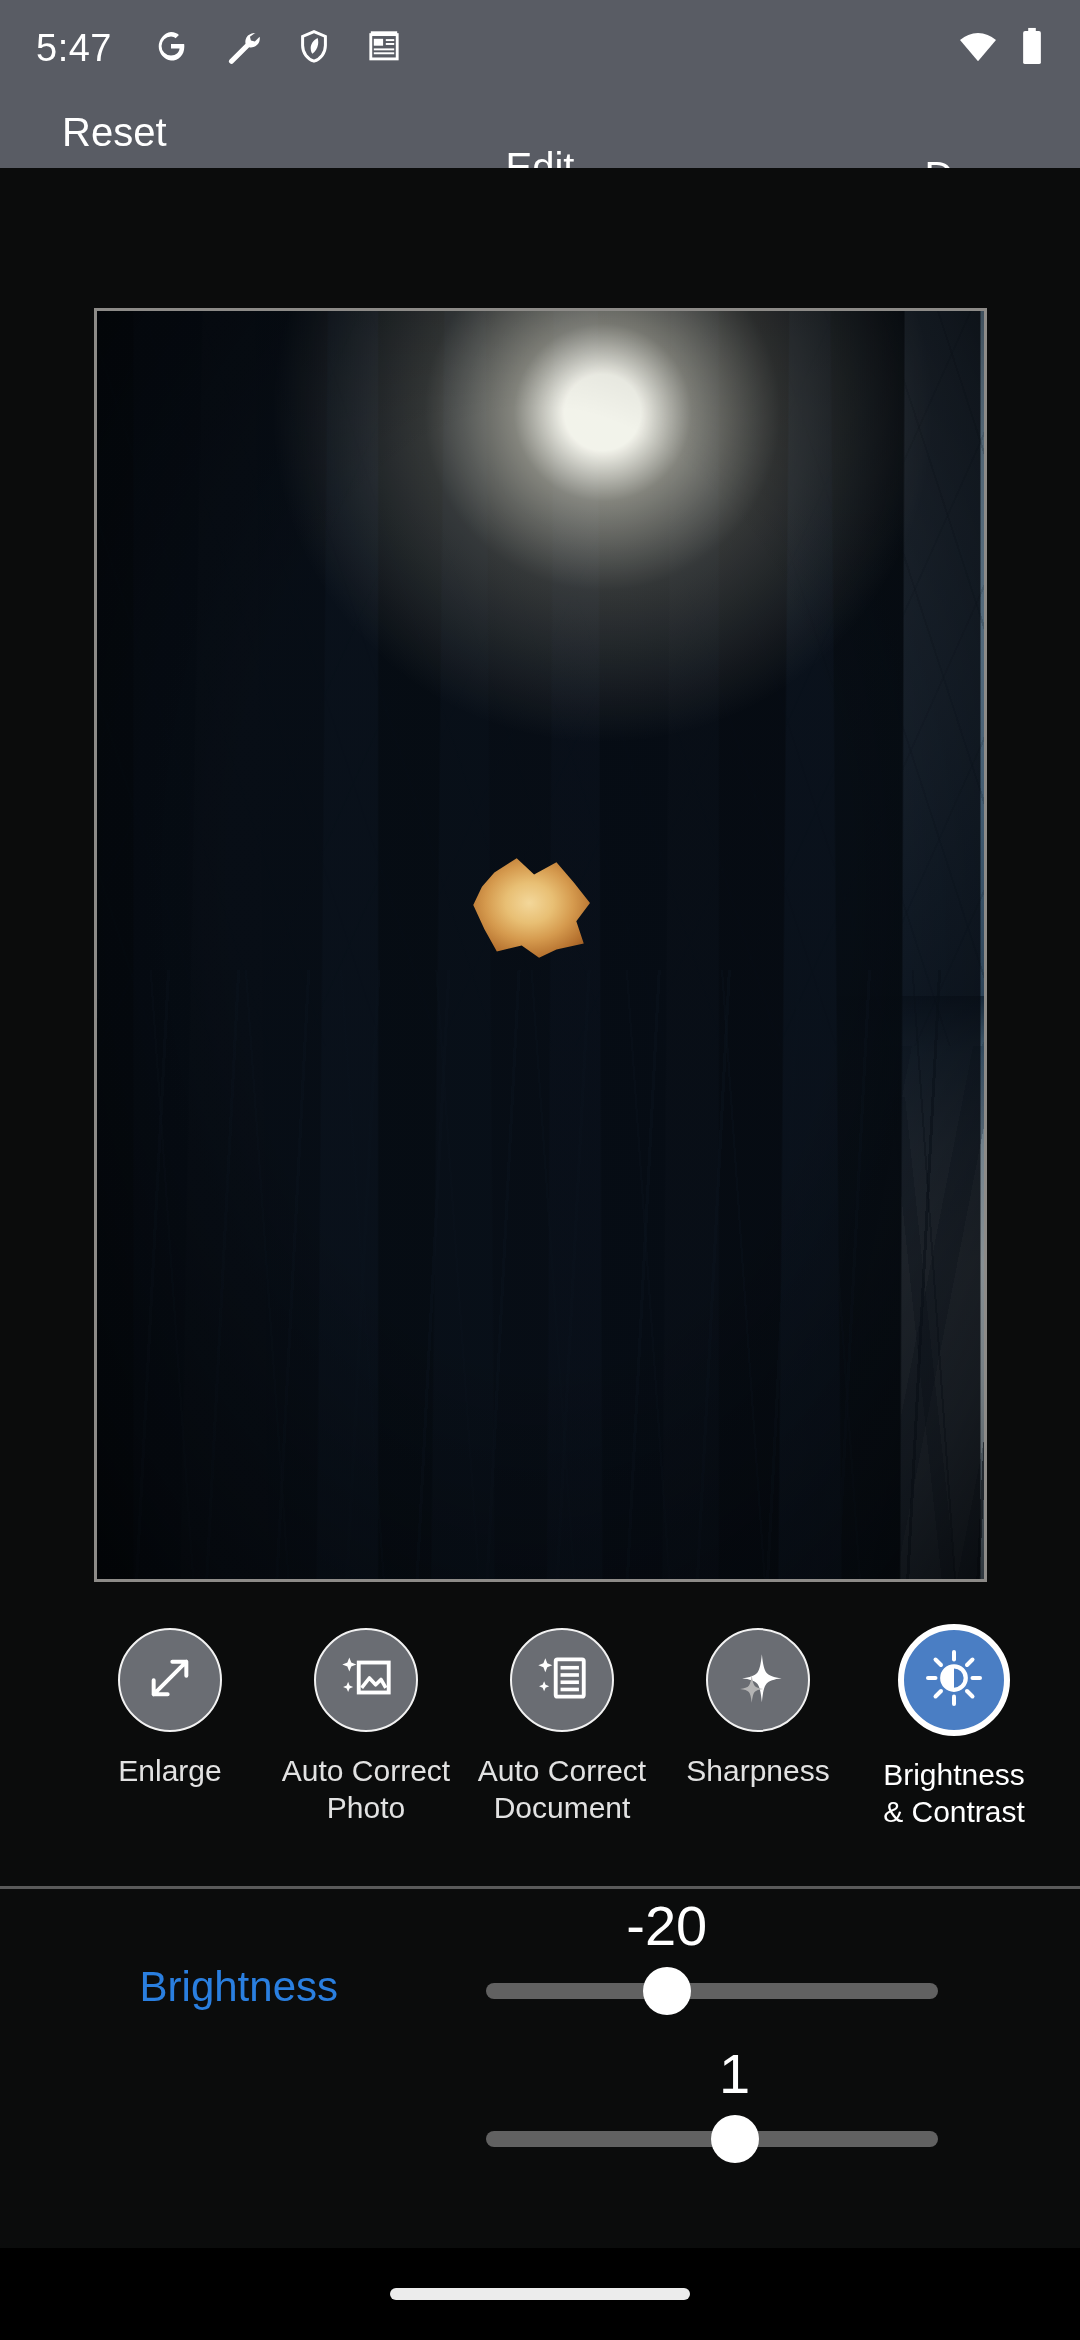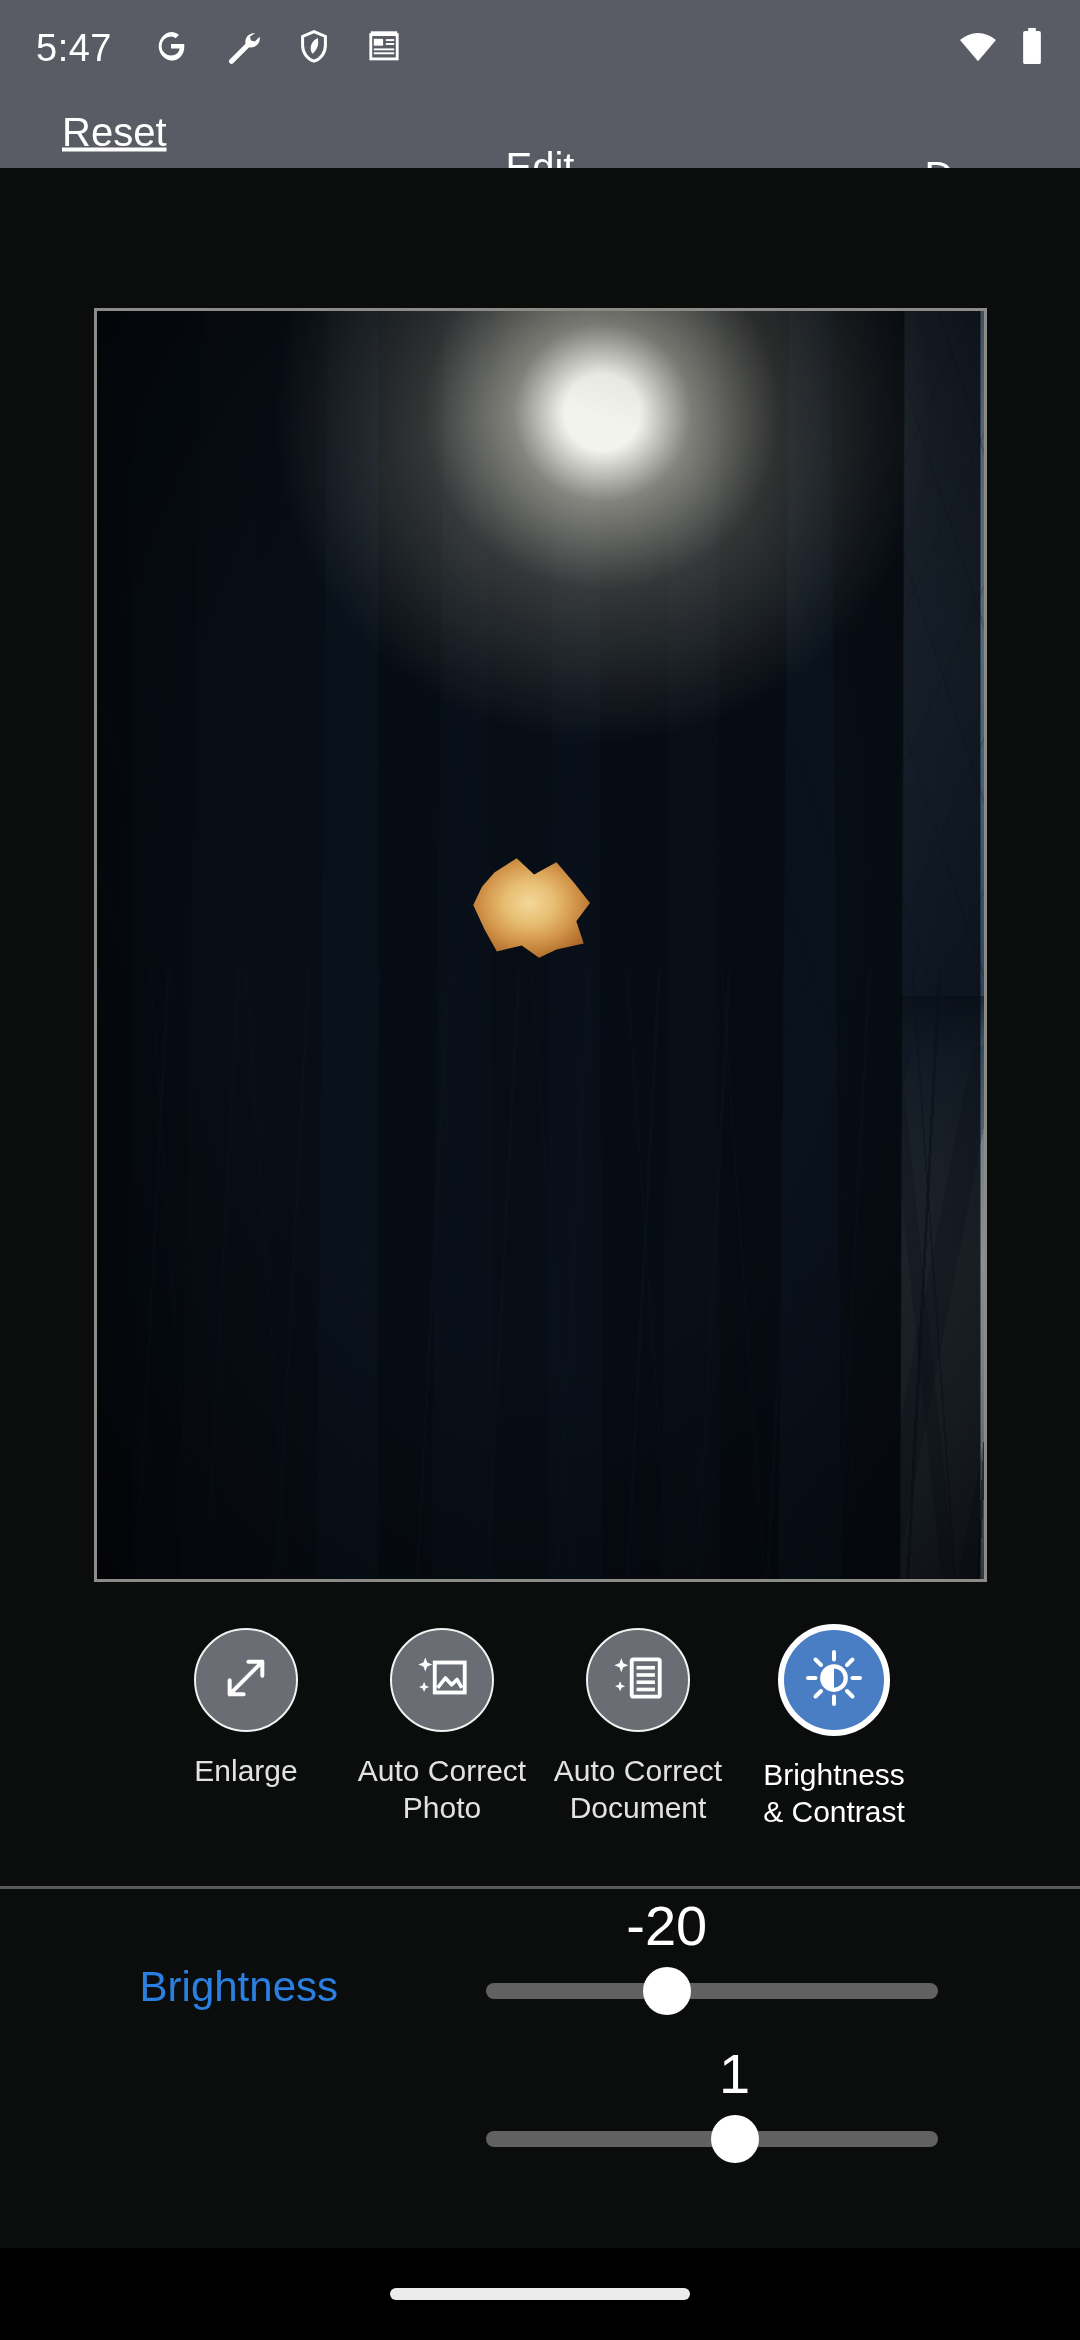--- a/index.html
+++ b/index.html
@@ -40,21 +40,21 @@
   #action-bar .bar-inner {
     position:relative; width:100%; height:100%;
   }
   .bar-btn {
     position:absolute; top:50%; transform:translateY(-50%);
     color:#ffffff; font-size:40px; font-weight:400;
     background:none; border:none; cursor:pointer;
     font-family:"Liberation Sans", sans-serif;
     white-space:nowrap;
   }
-  #reset-btn { left:62px;text-decoration:underline; }
+  #reset-btn { left:62px; }
   #title-label { left:50%; transform:translate(-50%,-50%);margin-top:35px; }
   #done-btn { right:60px;margin-top:44px; }
 
   
   #photo-area {
     position:absolute; top:168px; left:0;
     width:1080px; height:1446px;
     background:#0b0c0c;
   }
   #photo-frame {
@@ -139,22 +139,22 @@
   }
   #vignette {
     background:radial-gradient(ellipse at 50% 45%, rgba(0,0,0,0) 48%, rgba(0,0,0,0.38) 86%, rgba(0,0,0,0.62) 100%);
   }
 
   
   #tool-row {
     position:absolute; top:1614px; left:0;
     width:1080px; height:280px;
     display:flex; align-items:flex-start;
-    justify-content:center;
-    padding:0 9px;
+    justify-content:flex-end;
+    padding:0 28px;
   }
   .tool {
     width:196px;
     display:flex; flex-direction:column; align-items:center;
     cursor:pointer;
     padding-top:14px;
   }
   .tool-circle {
     width:104px; height:104px; border-radius:50%;
     background:#6a6d73;
@@ -368,20 +368,31 @@
             <rect x="11.4" y="10" width="7.6" height="1.5" fill="#ffffff"></rect>
             <rect x="11.4" y="13" width="7.6" height="1.5" fill="#ffffff"></rect>
             <rect x="11.4" y="16" width="7.6" height="1.5" fill="#ffffff"></rect>
           </svg>
         </span>
       </div>
       <div class="tool-label">Auto Correct
 Document</div>
     </div>
 
+    <div class="tool">
+      <div class="tool-circle">
+        <span>
+          <svg width="58" height="58" viewBox="0 0 24 24">
+            <path fill="#ffffff" d="M13.6 2.2c.4 4 .9 6.4 1.9 7.6 1 1.2 3.1 1.9 6.3 2.3-3.2.4-5.3 1.1-6.3 2.3-1 1.2-1.5 3.6-1.9 7.6-.4-4-.9-6.4-1.9-7.6-1-1.2-3.1-1.9-6.3-2.3 3.2-.4 5.3-1.1 6.3-2.3 1-1.2 1.5-3.6 1.9-7.6z"></path>
+            <path fill="#b4b4b4" d="M9.4 10.8c.3 2.3.6 3.7 1.2 4.4.6.7 1.8 1.1 3.6 1.3-1.8.2-3 .6-3.6 1.3-.6.7-.9 2.1-1.2 4.4-.3-2.3-.6-3.7-1.2-4.4-.6-.7-1.8-1.1-3.6-1.3 1.8-.2 3-.6 3.6-1.3.6-.7.9-2.1 1.2-4.4z"></path>
+          </svg>
+        </span>
+      </div>
+      <div class="tool-label">Sharpness</div>
+    </div>
 
     <div class="tool selected">
       <div class="tool-circle">
         <span>
           <svg width="60" height="60" viewBox="0 0 24 24">
             <g stroke="#ffffff" stroke-width="1.6" stroke-linecap="round">
               <line x1="12" y1="1.6" x2="12" y2="4.6"></line>
               <line x1="12" y1="19.4" x2="12" y2="22.4"></line>
               <line x1="1.6" y1="12" x2="4.6" y2="12"></line>
               <line x1="19.4" y1="12" x2="22.4" y2="12"></line>

